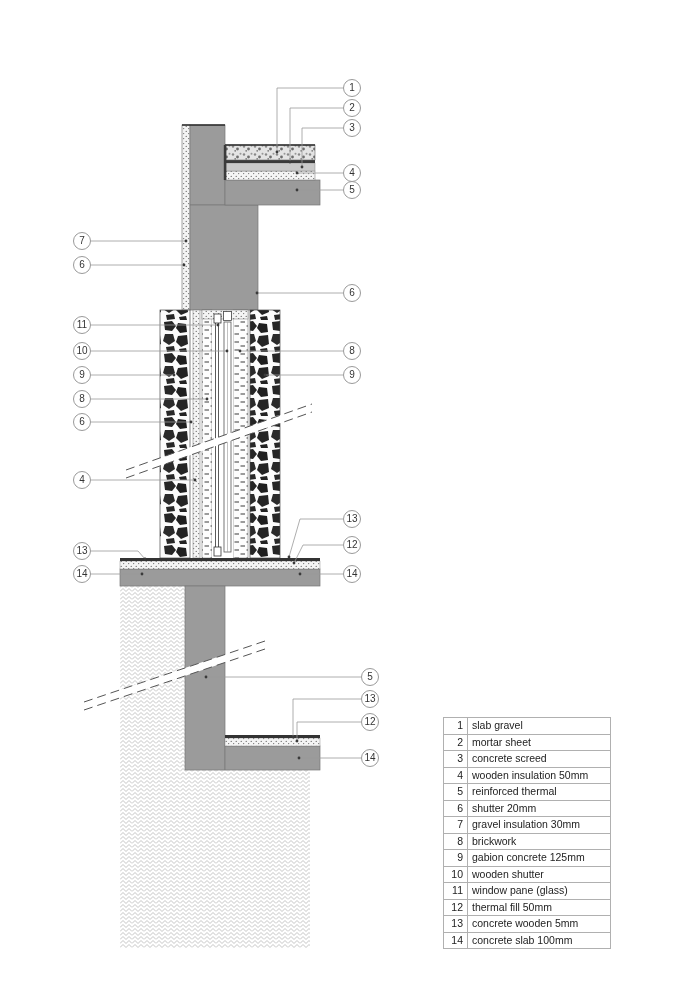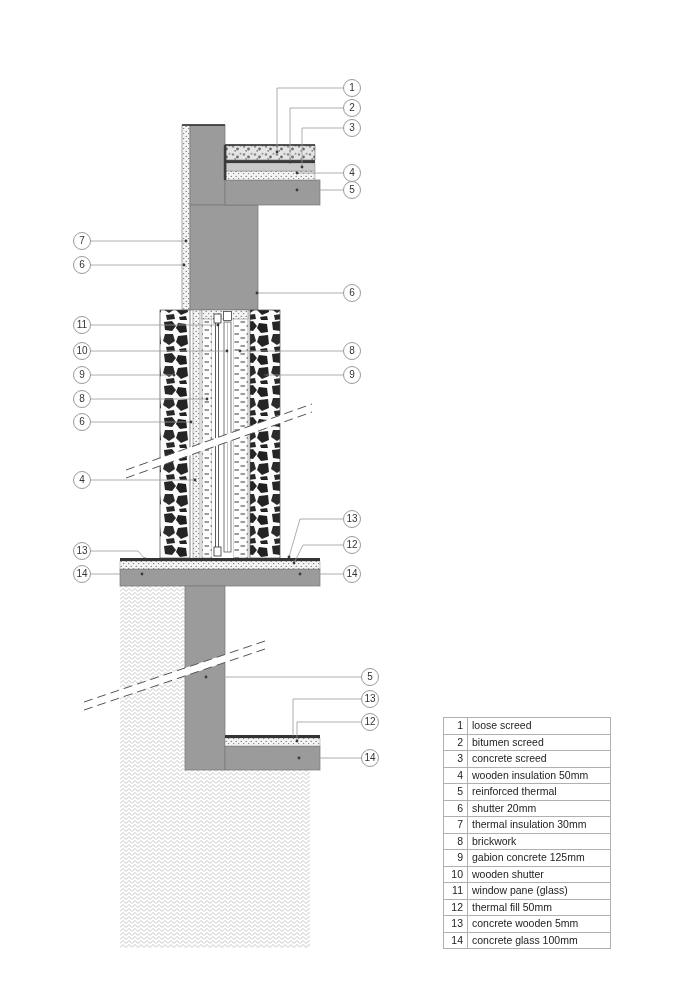--- a/index.html
+++ b/index.html
@@ -273,45 +273,45 @@
           <text x="370" y="758" dy="3.4" text-anchor="middle" class="callout-text">14</text>
         </g>
       </g>
   </svg>
 
   <div id="legend">
     <table>
       <tbody id="legend-body">
           <tr>
             <td class="num">1</td>
-            <td>loose screed</td>
+            <td>slab gravel</td>
           </tr>
           <tr>
             <td class="num">2</td>
-            <td>bitumen screed</td>
+            <td>mortar sheet</td>
           </tr>
           <tr>
             <td class="num">3</td>
             <td>concrete screed</td>
           </tr>
           <tr>
             <td class="num">4</td>
             <td>wooden insulation 50mm</td>
           </tr>
           <tr>
             <td class="num">5</td>
             <td>reinforced thermal</td>
           </tr>
           <tr>
             <td class="num">6</td>
             <td>shutter 20mm</td>
           </tr>
           <tr>
             <td class="num">7</td>
-            <td>thermal insulation 30mm</td>
+            <td>gravel insulation 30mm</td>
           </tr>
           <tr>
             <td class="num">8</td>
             <td>brickwork</td>
           </tr>
           <tr>
             <td class="num">9</td>
             <td>gabion concrete 125mm</td>
           </tr>
           <tr>
@@ -325,18 +325,18 @@
           <tr>
             <td class="num">12</td>
             <td>thermal fill 50mm</td>
           </tr>
           <tr>
             <td class="num">13</td>
             <td>concrete wooden 5mm</td>
           </tr>
           <tr>
             <td class="num">14</td>
-            <td>concrete glass 100mm</td>
+            <td>concrete slab 100mm</td>
           </tr>
         </tbody>
     </table>
   </div>
 </div>
 
 </body></html>

